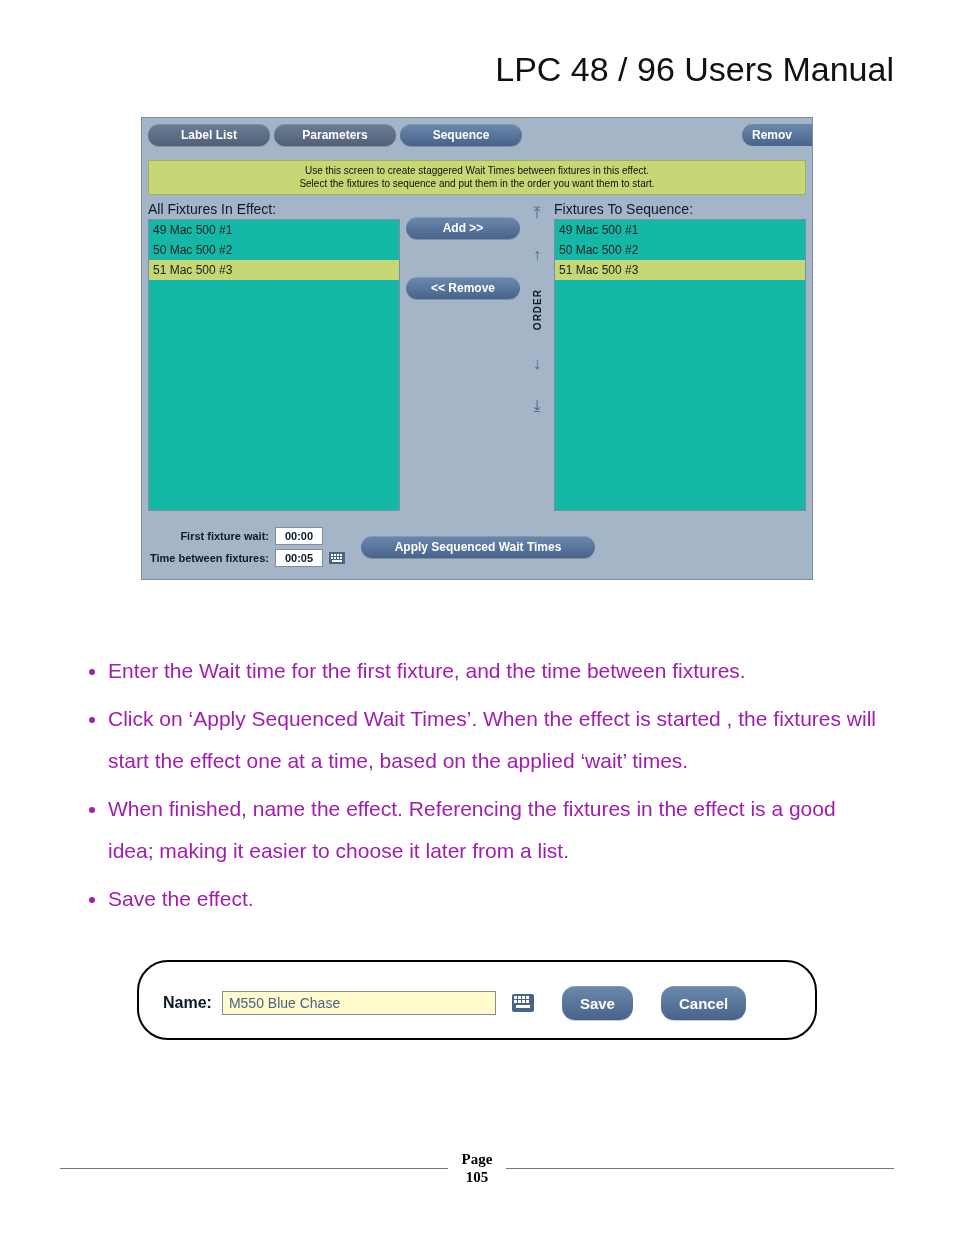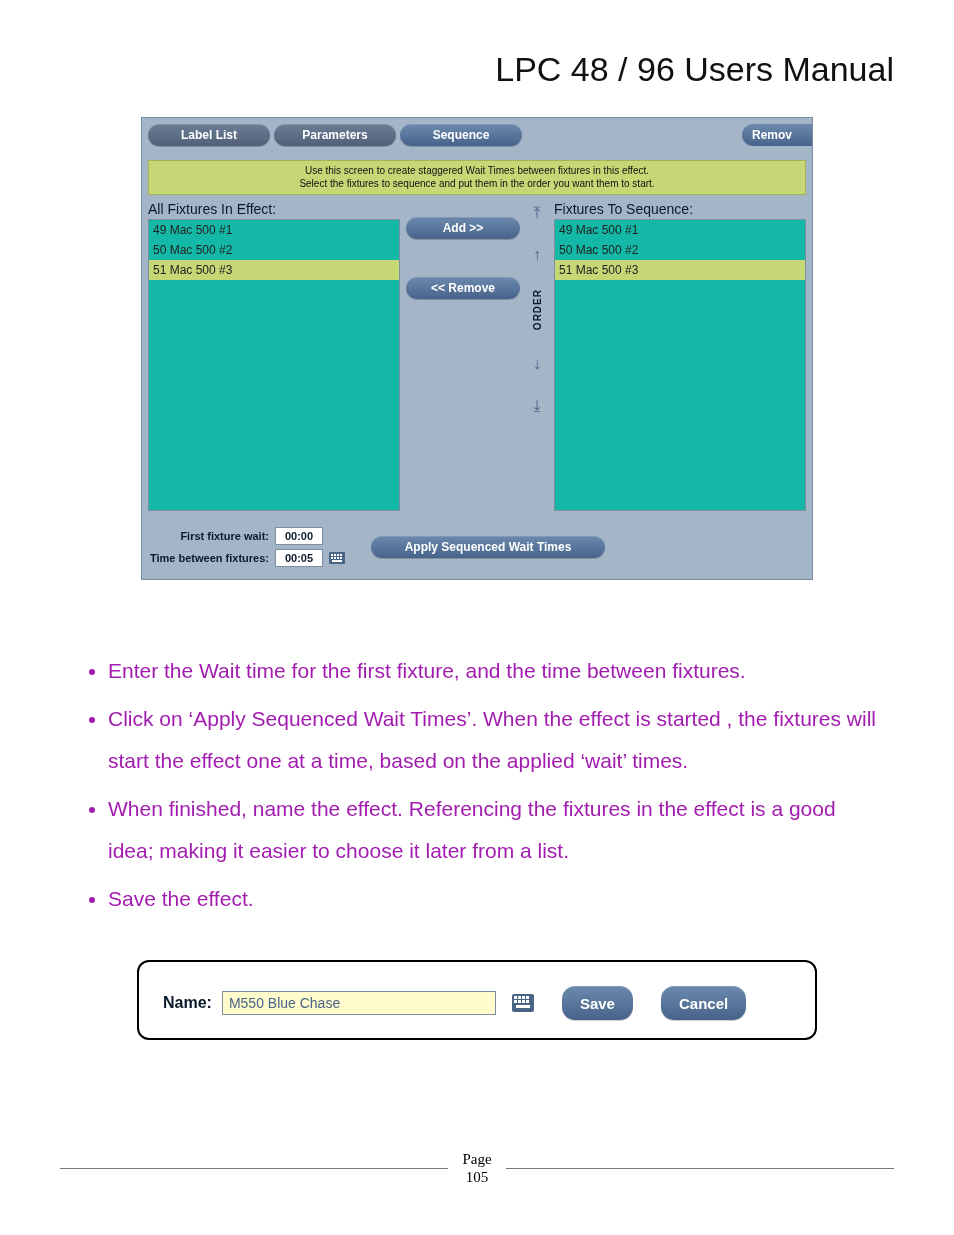--- a/index.html
+++ b/index.html
@@ -126,21 +126,21 @@
     font-size: 10px; font-weight: 700; letter-spacing: 1px; color:#0b1a2a;
   }
   .arrow {
     font-size: 16px; color: #486487; cursor: pointer; line-height: 1;
   }
 
   .footerbar {
     display: flex;
     align-items: flex-end;
     padding: 10px 8px 12px 8px;
-    gap: 26px;
+    gap: 16px;
   }
   .waitgrid {
     display: grid;
     grid-template-columns: auto auto auto;
     gap: 4px 6px;
     align-items: center;
   }
   .wlabel { font-size: 11px; font-weight: 700; text-align: right; color:#0b1a2a;}
   .wbox {
     width: 46px; height: 16px; background:#fff; border:1px solid #7c8ea0;
@@ -161,21 +161,21 @@
     margin: 0 10px 40px 10px;
     color: #a21caf;
   }
   ul.instr li { margin-bottom: 6px; }
 
   
   .savepanel {
     width: 680px;
     margin: 0 auto;
     border: 2px solid #000;
-    border-radius: 12px;
+    border-radius: 31px;
     padding: 24px 24px 18px 24px;
     box-sizing: border-box;
     display: flex; flex-direction: column; gap: 20px;
   }
   .srow1 { display:flex; align-items:center; gap:10px; }
   .namelabel { font-size: 16px; font-weight: 700; color:#0b1a2a; }
   .namefield {
     flex: 0 0 260px; height: 22px;
     background: #fffbcc;
     border: 1px solid #7c8ea0;
@@ -191,21 +191,21 @@
     box-shadow: 0 1px 0 rgba(0,0,0,.2), inset 0 1px 0 rgba(255,255,255,.15);
   }
   .srow2 { display:flex; justify-content:flex-end; }
 
   
   .pagefoot {
     margin-top: 110px;
     display:flex; align-items:center;
   }
   .hr { flex:1; height:1px; background:#777; }
-  .pnum { padding: 0 14px; text-align:center; font-family: Georgia, 'Times New Roman', serif; font-weight:400; font-size:15px; line-height:1.2;}
+  .pnum { padding: 0 14px; text-align:center; font-family: Georgia, 'Times New Roman', serif; font-weight:700; font-size:15px; line-height:1.2;}
 </style>
 </head>
 <body>
 
 <div class="page">
 
   <h1 class="title">LPC 48 / 96 Users Manual</h1>
 
   <div class="panel">
 

